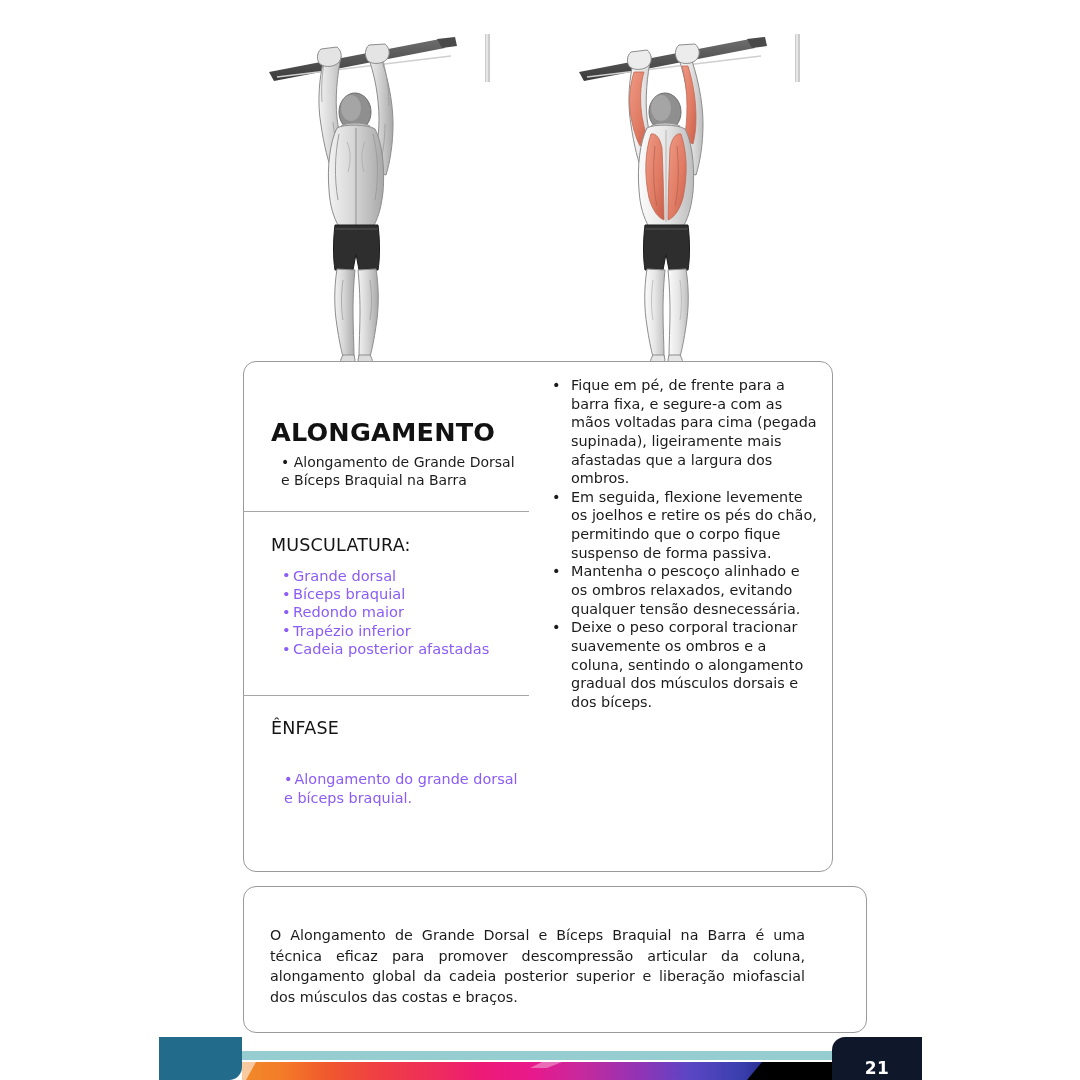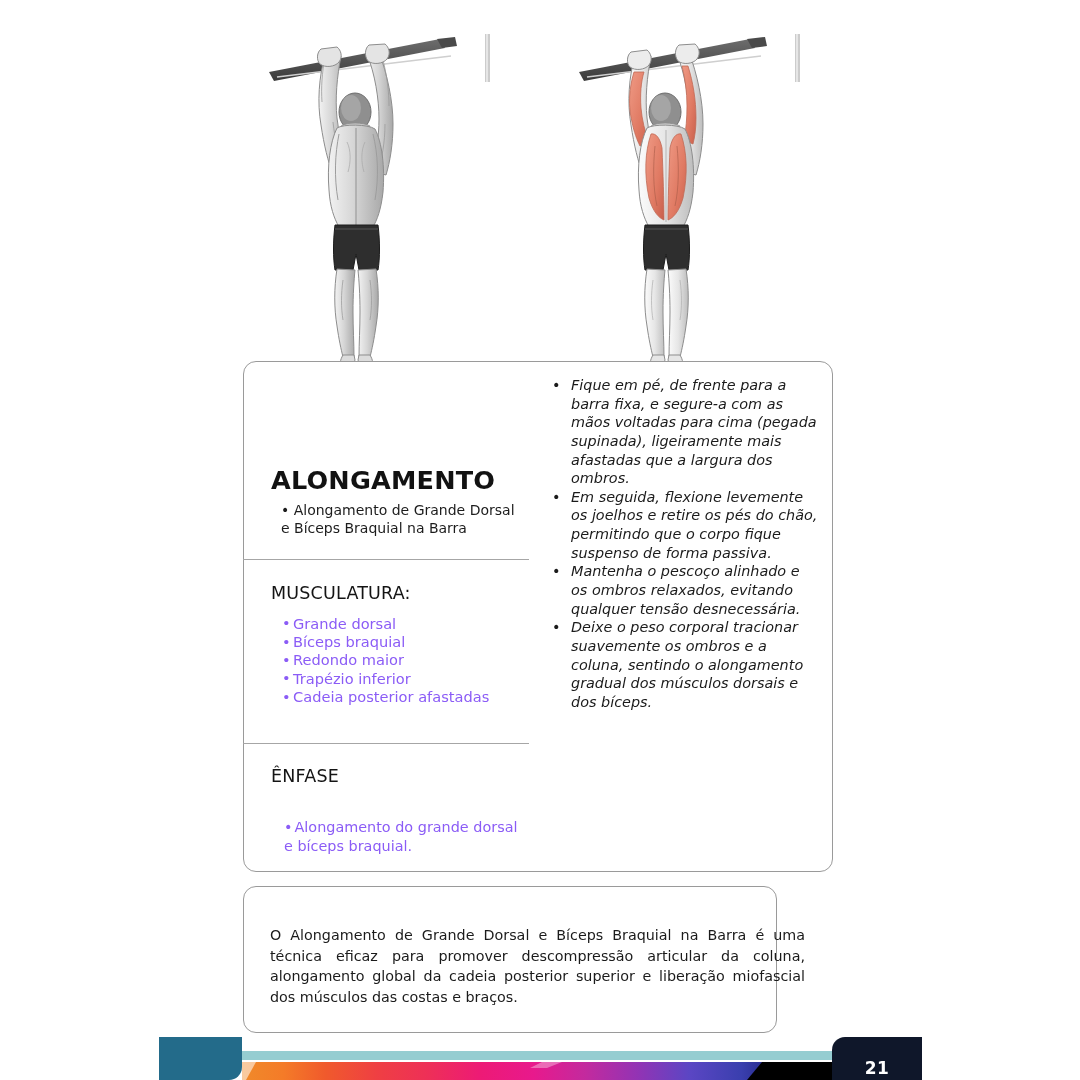--- a/index.html
+++ b/index.html
@@ -53,31 +53,29 @@
 
   .col-left {
     width: 286px;
     position: relative;
     padding: 0;
     flex: 0 0 286px;
   }
   .col-right {
     flex: 1;
     padding: 14px 12px 0 16px;
-    font-style: italic;
   }
 
   .title-block { padding: 57px 10px 0 27px; }
   .main-title {
     font-size: 25.5px;
     font-weight: bold;
     letter-spacing: 0.2px;
     color: #121212;
     line-height: 1.05;
-    margin-top: 48px;
   }
   .subtitle {
     margin-top: 7px;
     font-size: 14px;
     color: #1c1c1c;
     line-height: 1.32;
     padding-left: 10px;
     text-indent: -0px;
   }
 
@@ -139,21 +137,21 @@
     left: 6px;
     top: 0;
     font-size: 14.4px;
   }
 
   
   .desc-card {
     position: absolute;
     left: 243px;
     top: 886px;
-    width: 534px;
+    width: 624px;
     height: 147px;
     border: 1px solid #9a9a9a;
     border-radius: 13px;
     background: #ffffff;
   }
   .desc-text {
     position: absolute;
     left: 26px;
     top: 38px;
     width: 535px;

